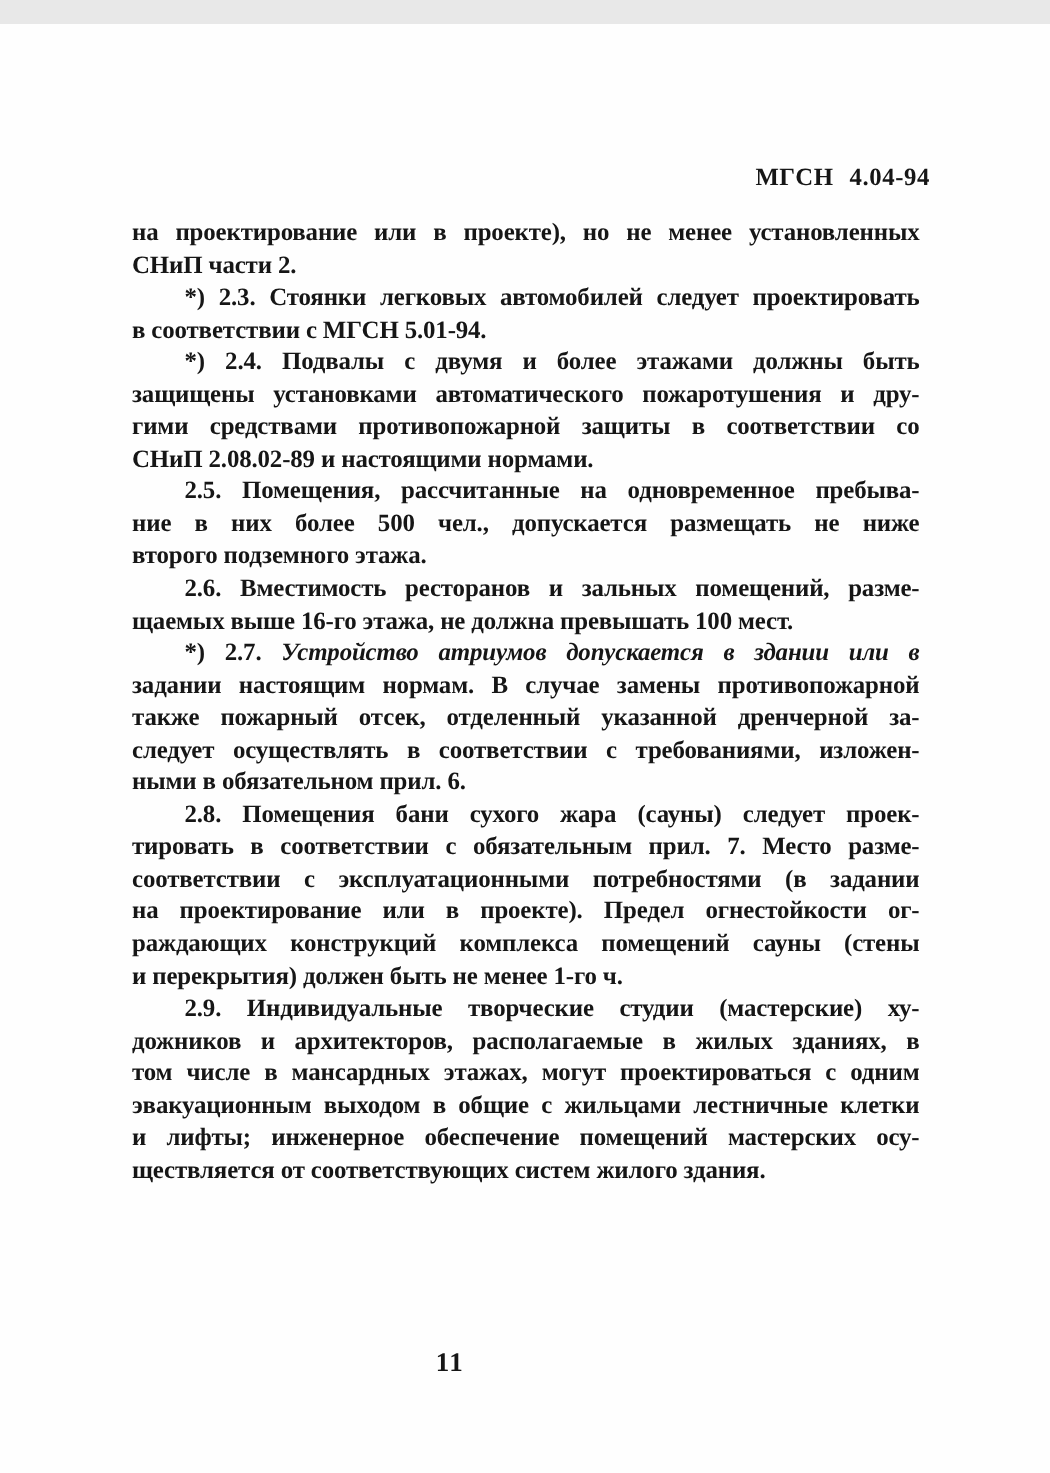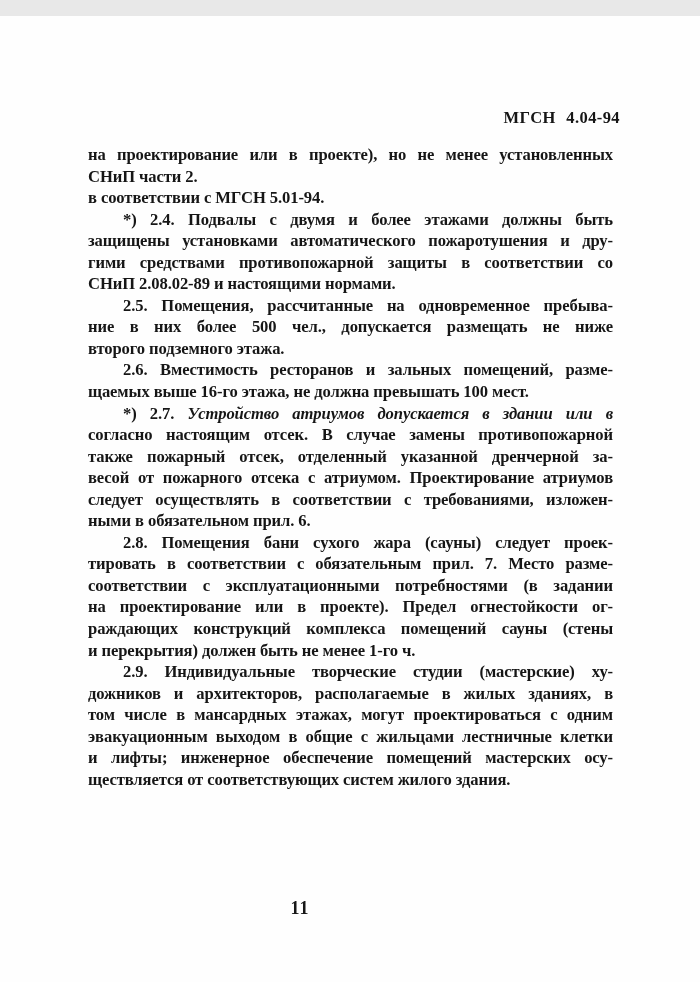--- a/index.html
+++ b/index.html
@@ -67,34 +67,34 @@
 </head>
 <body>
 
 <div class="page">
 
   <div class="doc-code">МГСН 4.04-94</div>
 
   <div class="body-block">
       <div class="line"><span>на проектирование или в проекте), но не менее установленных</span></div>
       <div class="line last"><span>СНиП части 2.</span></div>
+      <div class="line indent"><span>*) 2.3. Стоянки легковых автомобилей следует проектировать</span></div>
       <div class="line last"><span>в соответствии с МГСН 5.01-94.</span></div>
       <div class="line indent"><span>*) 2.4. Подвалы с двумя и более этажами должны быть</span></div>
       <div class="line"><span>защищены установками автоматического пожаротушения и дру-</span></div>
       <div class="line"><span>гими средствами противопожарной защиты в соответствии со</span></div>
       <div class="line last"><span>СНиП 2.08.02-89 и настоящими нормами.</span></div>
       <div class="line indent"><span>2.5. Помещения, рассчитанные на одновременное пребыва-</span></div>
       <div class="line"><span>ние в них более 500 чел., допускается размещать не ниже</span></div>
       <div class="line last"><span>второго подземного этажа.</span></div>
       <div class="line indent"><span>2.6. Вместимость ресторанов и зальных помещений, разме-</span></div>
       <div class="line last"><span>щаемых выше 16-го этажа, не должна превышать 100 мест.</span></div>
       <div class="line indent"><span>*) 2.7. </span><span class="it">Устройство атриумов допускается в здании или в</span></div>
-      <div class="line"><span>согласно настоящим отсек. В случае замены противопожарной</span></div>
+      <div class="line"><span>задании настоящим нормам. В случае замены противопожарной</span></div>
       <div class="line"><span>также пожарный отсек, отделенный указанной дренчерной за-</span></div>
-      <div class="line"><span>весой от пожарного отсека с атриумом. Проектирование атриумов</span></div>
       <div class="line"><span>следует осуществлять в соответствии с требованиями, изложен-</span></div>
       <div class="line last"><span>ными в обязательном прил. 6.</span></div>
       <div class="line indent"><span>2.8. Помещения бани сухого жара (сауны) следует проек-</span></div>
       <div class="line"><span>тировать в соответствии с обязательным прил. 7. Место разме-</span></div>
       <div class="line"><span>соответствии с эксплуатационными потребностями (в задании</span></div>
       <div class="line"><span>на проектирование или в проекте). Предел огнестойкости ог-</span></div>
       <div class="line"><span>раждающих конструкций комплекса помещений сауны (стены</span></div>
       <div class="line last"><span>и перекрытия) должен быть не менее 1-го ч.</span></div>
       <div class="line indent"><span>2.9. Индивидуальные творческие студии (мастерские) ху-</span></div>
       <div class="line"><span>дожников и архитекторов, располагаемые в жилых зданиях, в</span></div>

